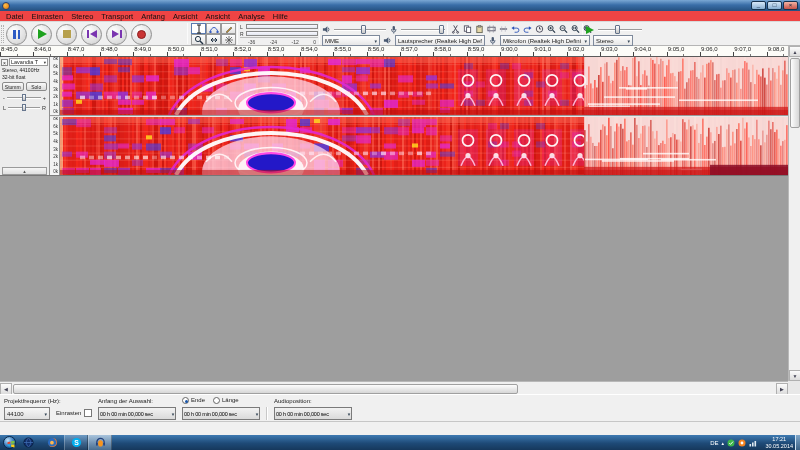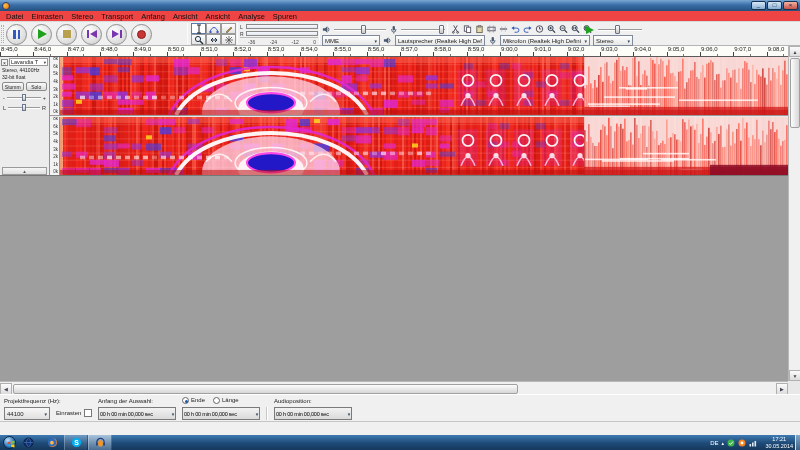--- a/index.html
+++ b/index.html
@@ -176,21 +176,21 @@
 
   <div id="menubar">
       <span class="menu-item">Datei</span>
       <span class="menu-item">Einrasten</span>
       <span class="menu-item">Stereo</span>
       <span class="menu-item">Transport</span>
       <span class="menu-item">Anfang</span>
       <span class="menu-item">Ansicht</span>
       <span class="menu-item">Ansicht</span>
       <span class="menu-item">Analyse</span>
-      <span class="menu-item">Spuren</span>
+      <span class="menu-item">Hilfe</span>
     </div>
 
   <div id="tooldock">
     <div class="grip" style="left:1px"></div>
     <div class="transport">
       <div class="tbtn">
           <span class="ic-pause">
             <i></i>
             <i></i>
           </span>

